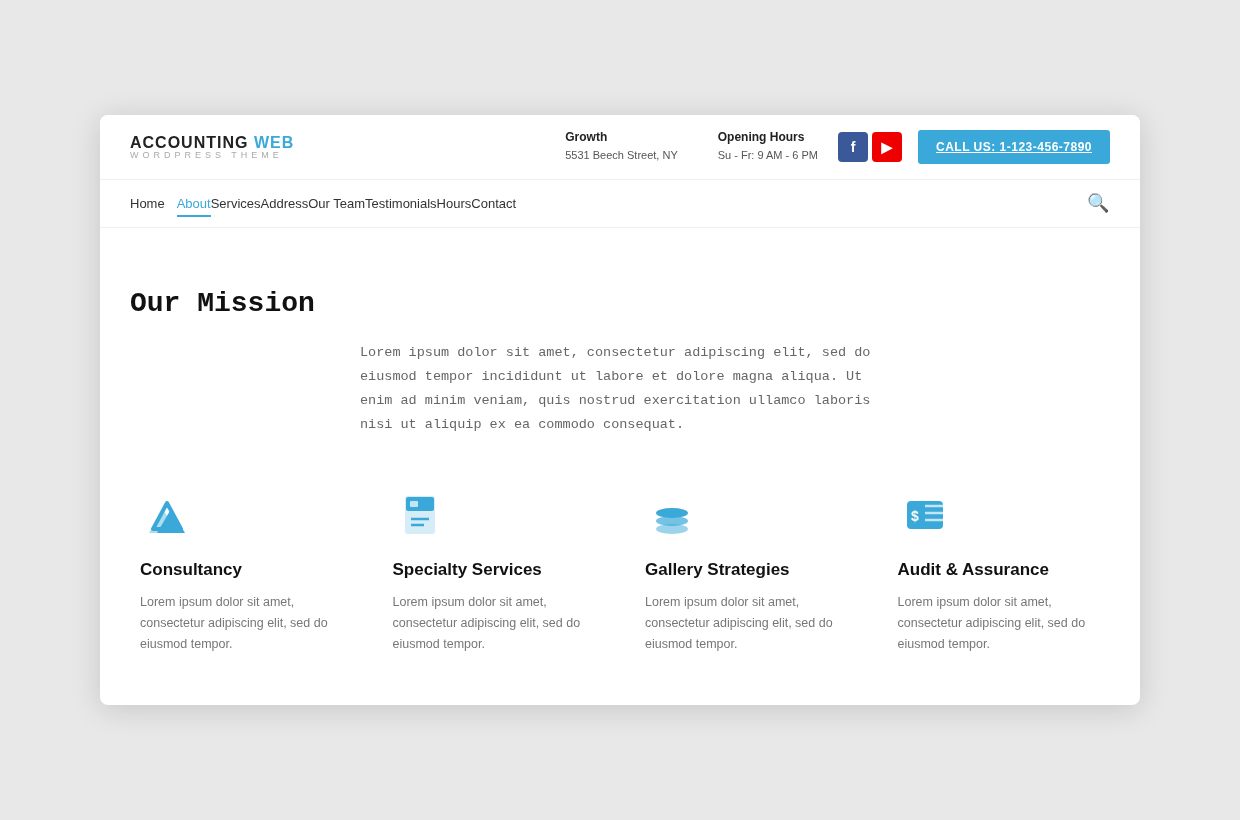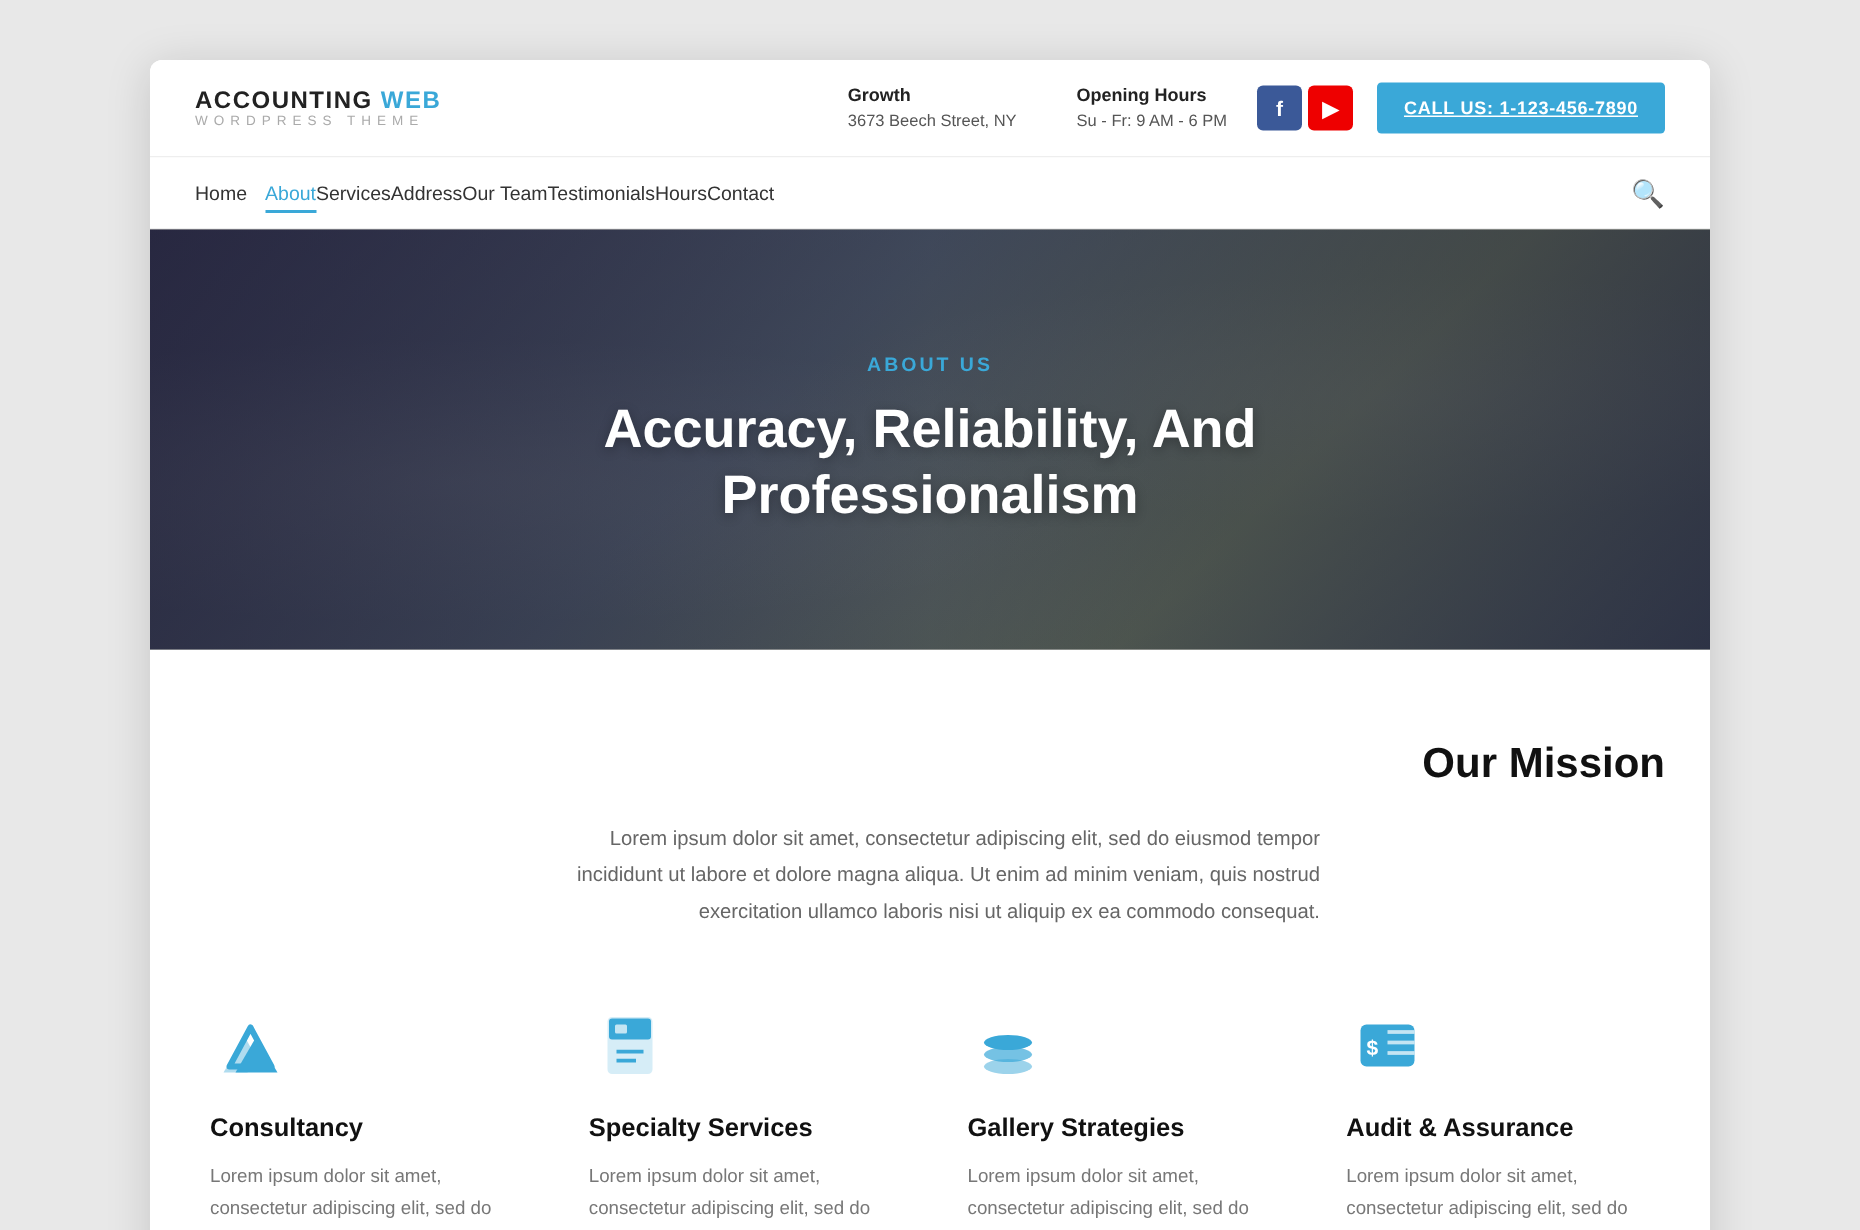--- a/index.html
+++ b/index.html
@@ -186,21 +186,22 @@
       font-weight: 900;
       color: #fff;
       line-height: 1.2;
       max-width: 560px;
       text-shadow: 0 2px 8px rgba(0,0,0,0.3);
     }
 
     
     .mission-section {
       padding: 60px 30px 50px;
-      text-align: right;
+      text-align: left;
+      font-family: Liberation Mono, monospace;
     }
     .mission-title {
       font-size: 28px;
       font-weight: 900;
       color: #111;
       margin-bottom: 22px;
     }
     .mission-text {
       font-size: 13.5px;
       color: #666;
@@ -252,21 +253,21 @@
   <div class="top-bar">
     <div class="logo">
       <div class="logo-text">
         ACCOUNTING<span> WEB</span>
       </div>
       <span class="logo-sub">WORDPRESS THEME</span>
     </div>
     <div class="top-bar-info">
       <div class="info-block">
         <div class="info-label">Growth</div>
-        <div>3673 Beech Street, NY</div>
+        <div>5531 Beech Street, NY</div>
       </div>
       <div class="info-block">
         <div class="info-label">Opening Hours</div>
         <div>Su - Fr: 9 AM - 6 PM</div>
       </div>
     </div>
     <div class="social-icons">
       <a class="social-btn facebook" href="#">f</a>
       <a class="social-btn youtube" href="#">▶</a>
     </div>
@@ -280,28 +281,20 @@
       <li><a href="#">Services</a></li>
       <li><a href="#">Address</a></li>
       <li><a href="#">Our Team</a></li>
       <li><a href="#">Testimonials</a></li>
       <li><a href="#">Hours</a></li>
       <li><a href="#">Contact</a></li>
     </ul>
     <span class="search-icon-nav">🔍</span>
   </div>
 
-  <div class="hero">
-    <div class="hero-bg-img"></div>
-    <div class="hero-bg"></div>
-    <div class="hero-content">
-      <div class="hero-subtitle">ABOUT US</div>
-      <h1 class="hero-title">Accuracy, Reliability, And Professionalism</h1>
-    </div>
-  </div>
 
   <div class="mission-section">
     <h2 class="mission-title">Our Mission</h2>
     <p class="mission-text">Lorem ipsum dolor sit amet, consectetur adipiscing elit, sed do eiusmod tempor incididunt ut labore et dolore magna aliqua. Ut enim ad minim veniam, quis nostrud exercitation ullamco laboris nisi ut aliquip ex ea commodo consequat.</p>
   </div>
 
   <div class="services-section">
 
     <div class="service-item">
       <div class="service-icon">

